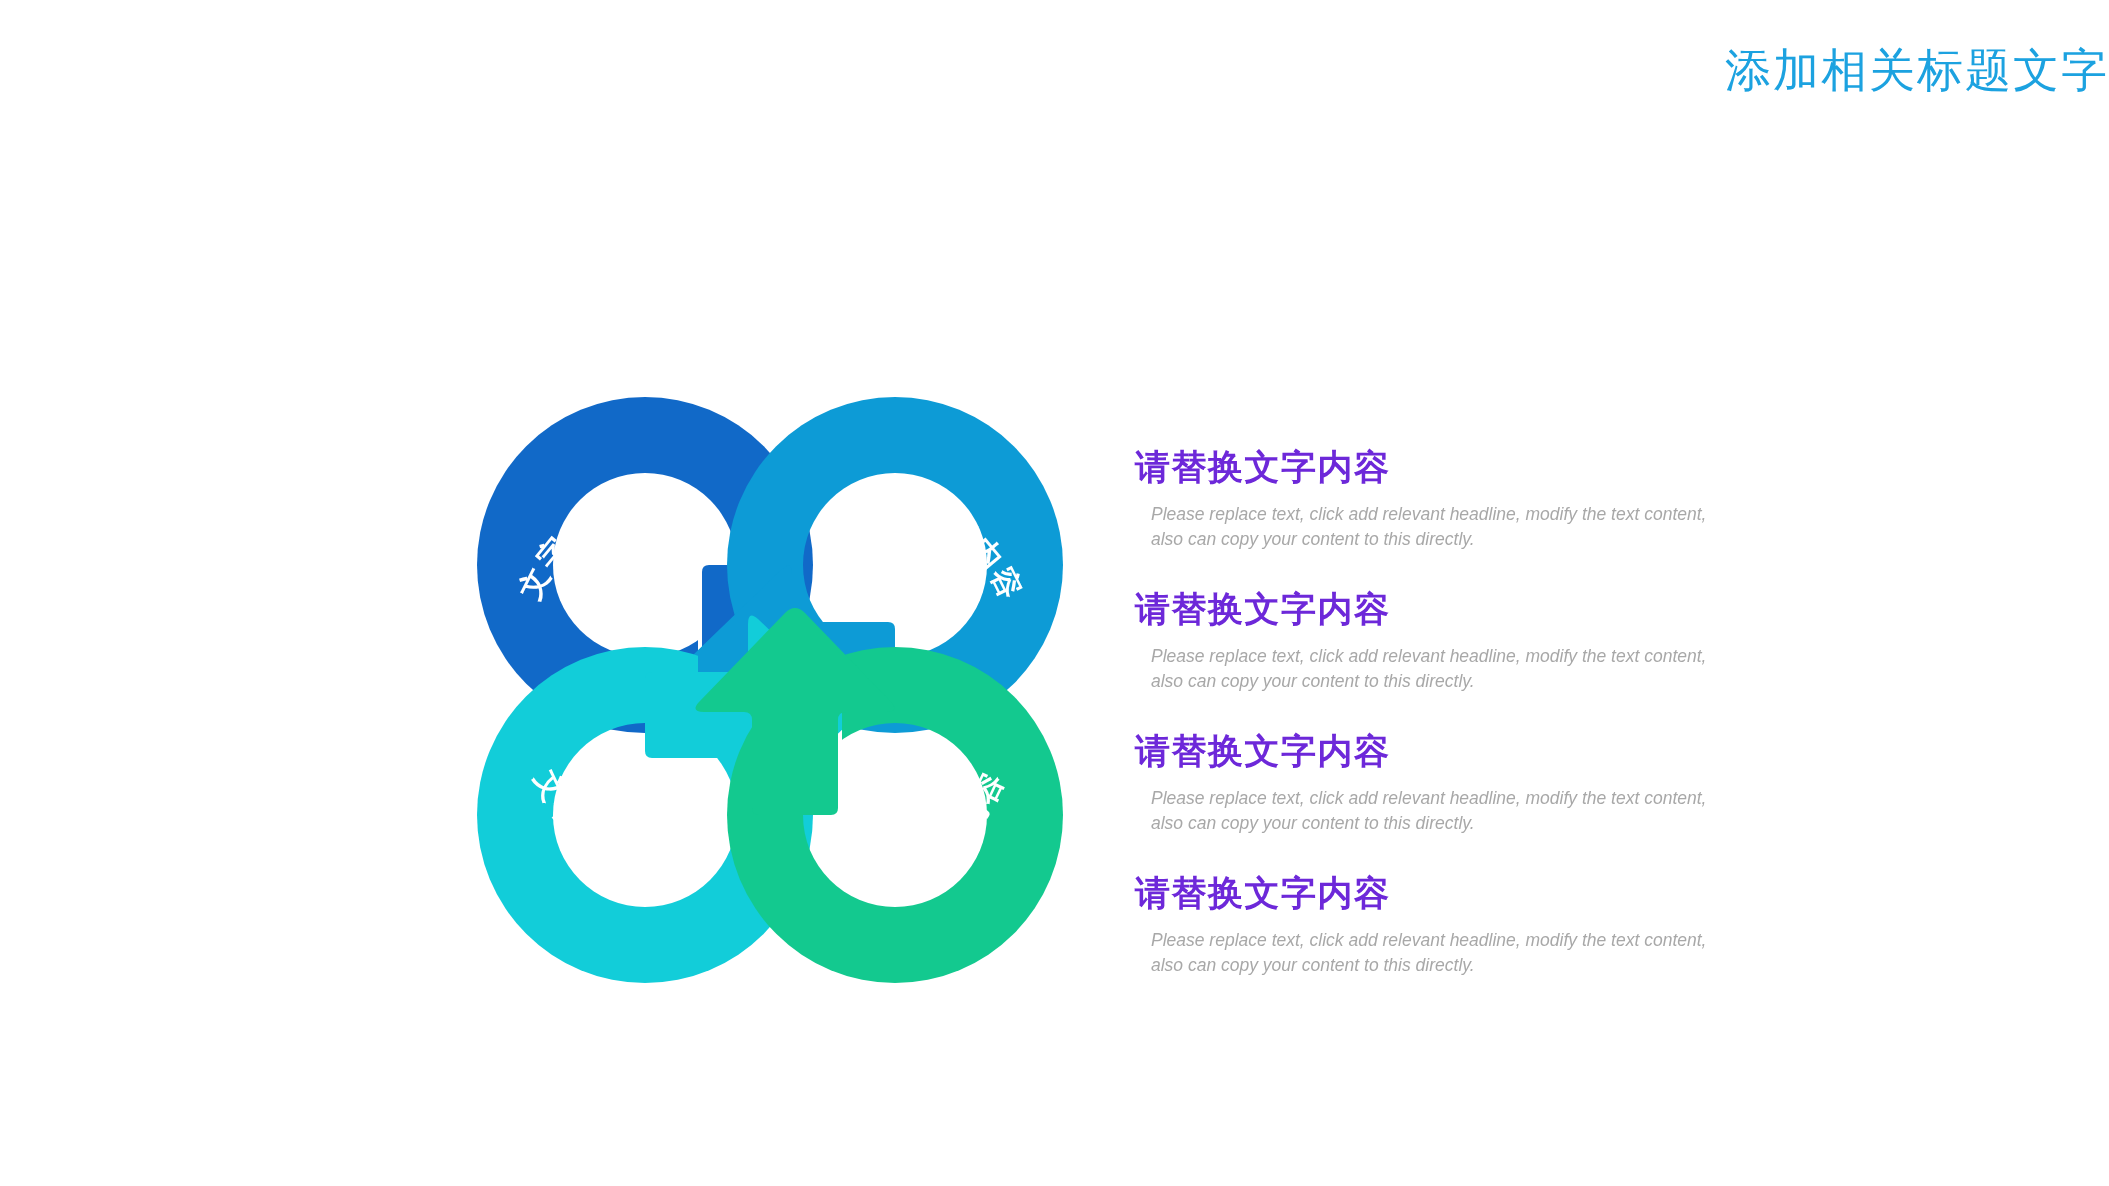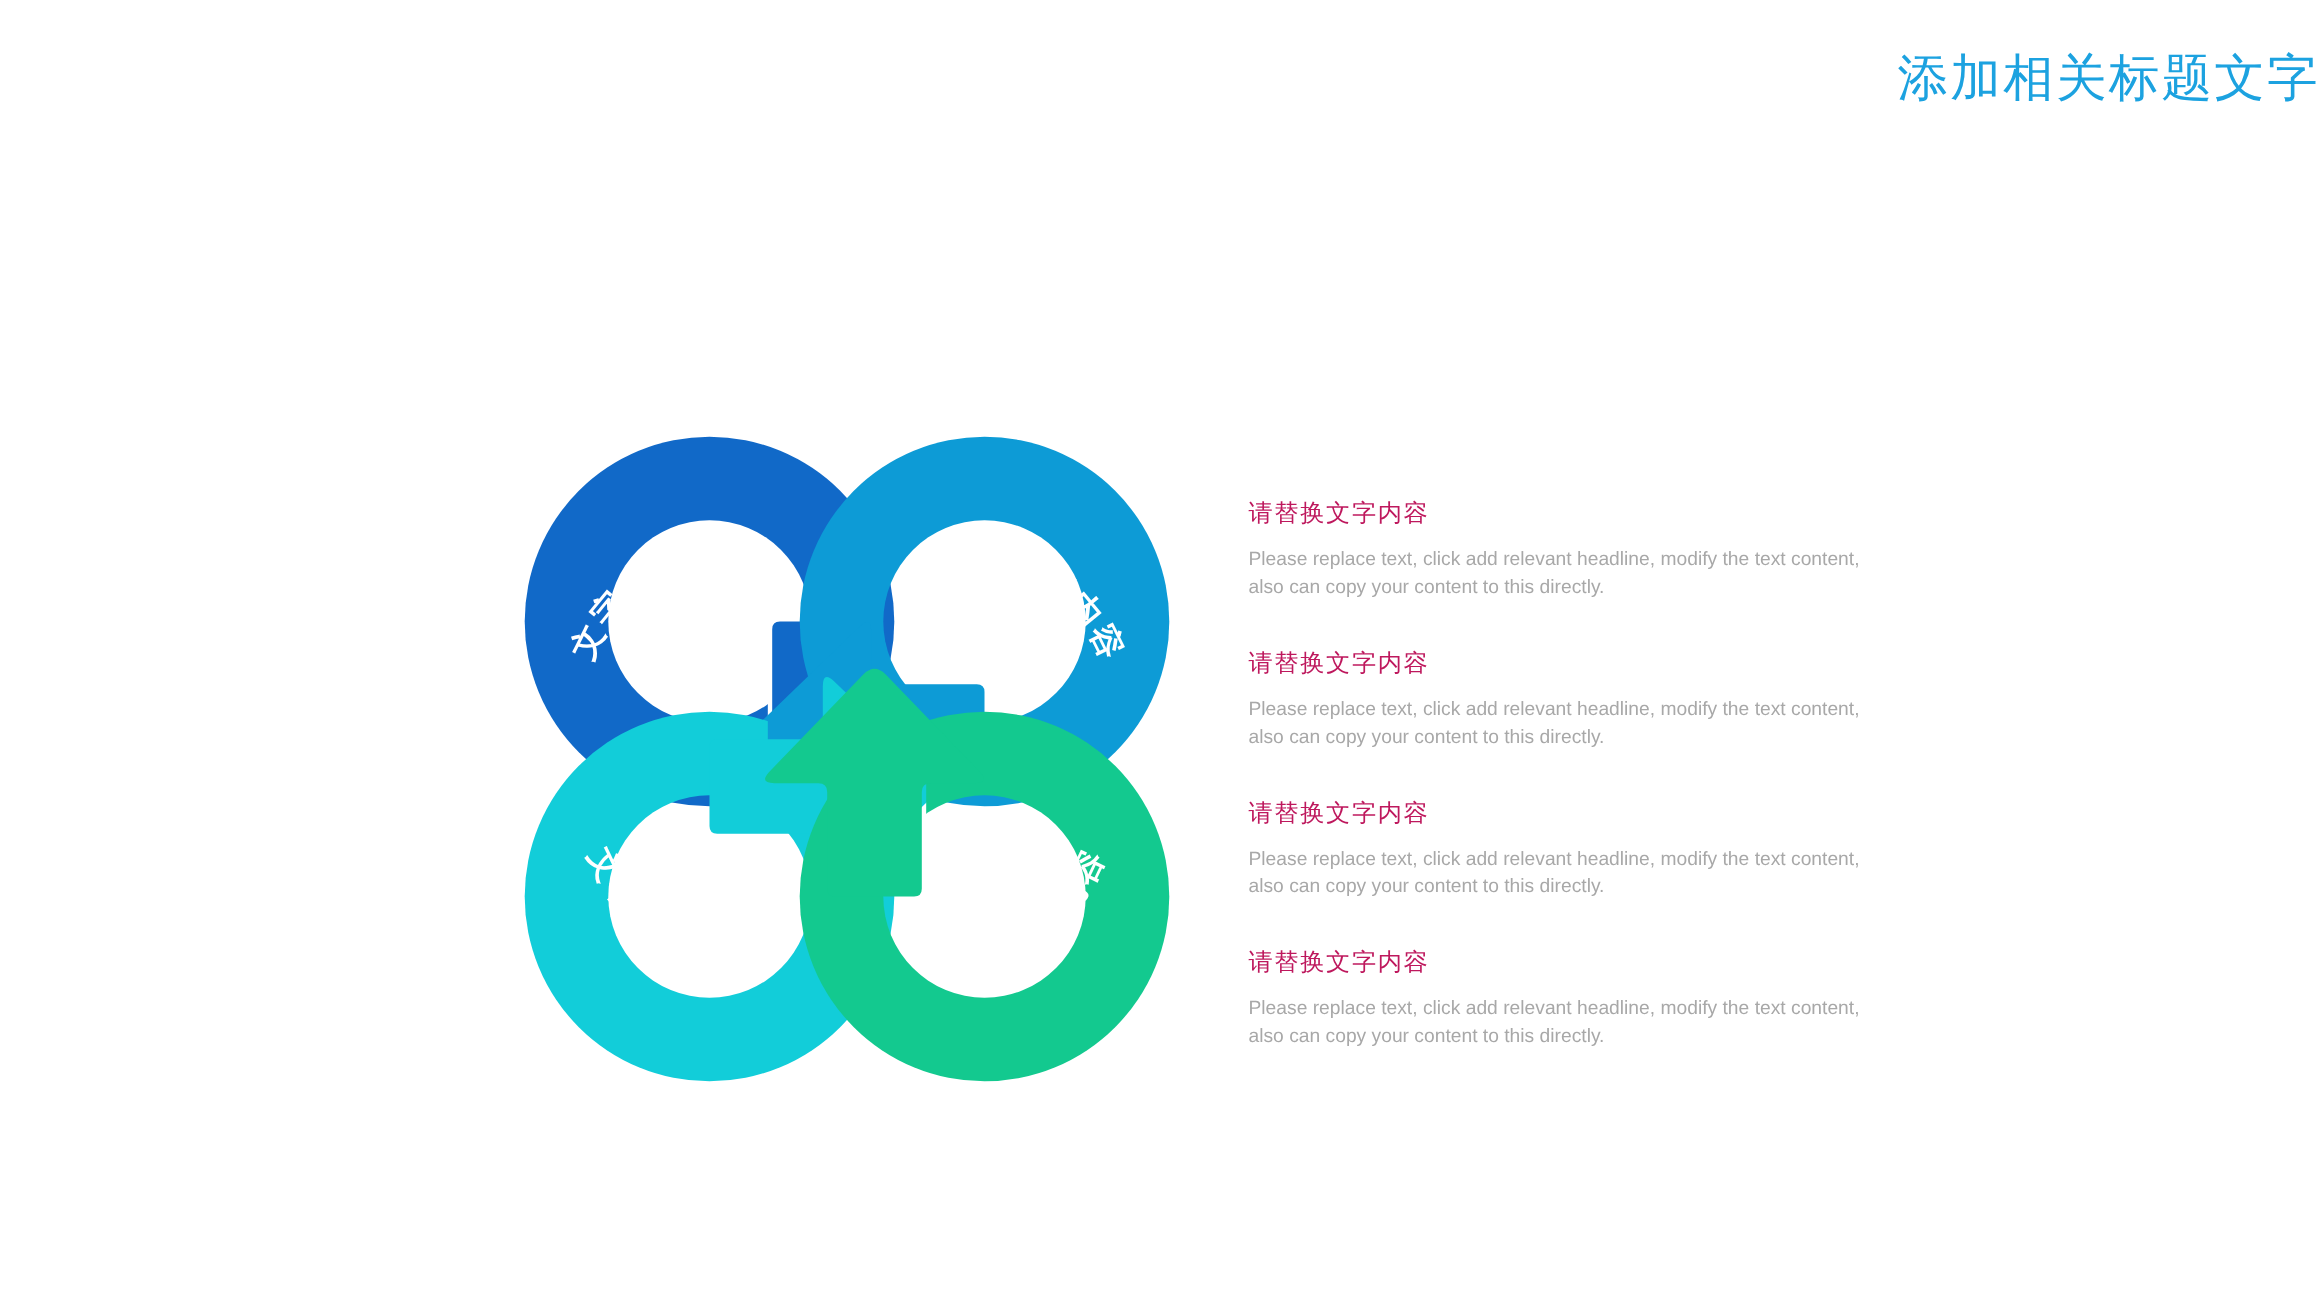--- a/index.html
+++ b/index.html
@@ -58,34 +58,35 @@
     top: 448px;
     width: 600px;
   }
   .text-block {
     margin-bottom: 38px;
   }
   .text-block:last-child {
     margin-bottom: 0;
   }
   .tb-heading {
-    font-size: 22px;
+    font-size: 35px;
     line-height: 38px;
-    font-weight: 400;
-    color: #be185d;
+    font-weight: 700;
+    color: #6d28d9;
     letter-spacing: 1.5px;
     margin: 0 0 10px 0;
     white-space: nowrap;
   }
   .tb-body {
     font-size: 17.5px;
     line-height: 25px;
     color: #a8a8a8;
-    margin: 0;
+    margin: 16px;
     max-width: 580px;
+    font-style: italic;
   }
 </style>
 </head>
 <body>
 
 <div id="slide-title">添加相关标题文字</div>
 
 <div id="diagram">
   <svg viewBox="0 0 660 660" xmlns="http://www.w3.org/2000/svg">
     <defs>

